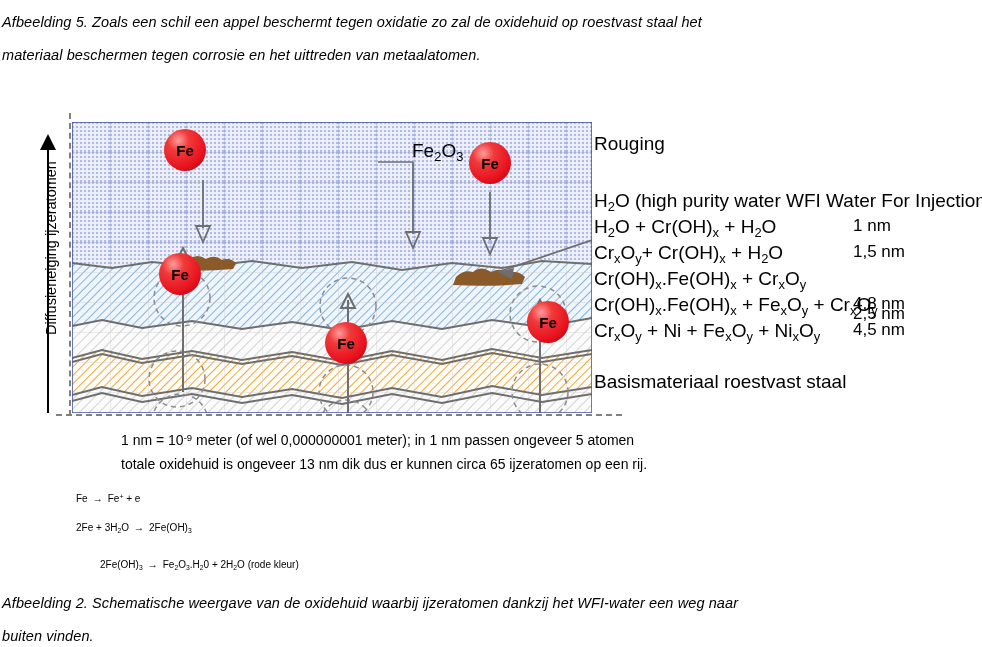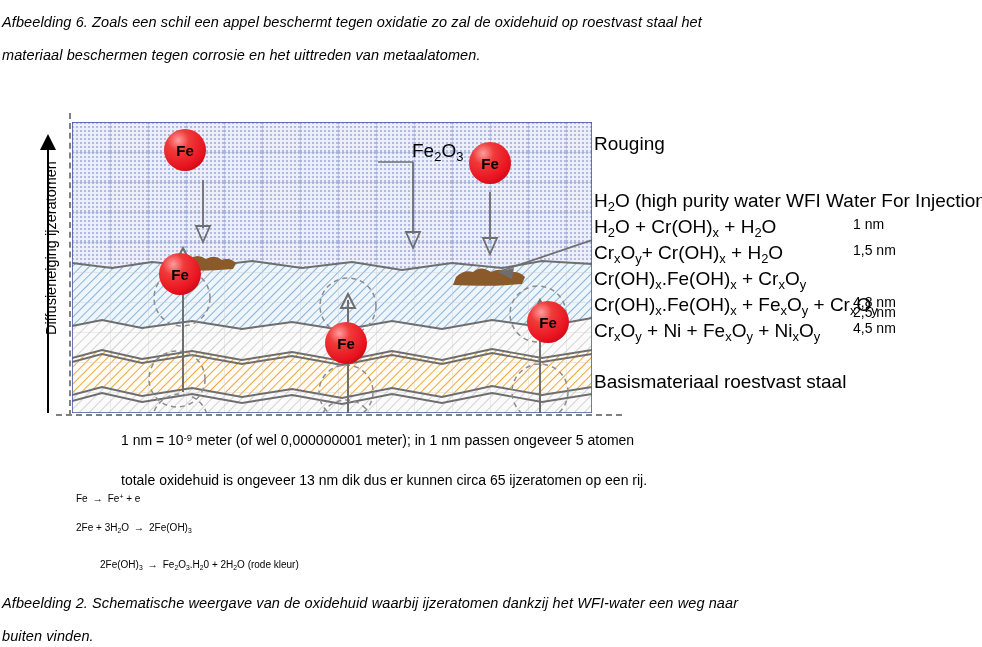--- a/index.html
+++ b/index.html
@@ -30,33 +30,33 @@
   #frameB{position:absolute;left:56px;top:414px;width:566px;height:0;
        border-top:2.5px dashed #808080;}
 
   
   #body{position:absolute;left:72px;top:122px;width:520px;height:291px;
         overflow:hidden;background:#fff;}
   #body svg{display:block;}
 
   
   .rt{position:absolute;font-size:19px;white-space:nowrap;}
-  .nm{position:absolute;font-size:14px;white-space:nowrap;}
+  .nm{position:absolute;font-size:17px;white-space:nowrap;}
   sub{font-size:.68em;vertical-align:-.28em;}
   sup{font-size:.68em;vertical-align:.45em;}
 
   
   .note{position:absolute;font-size:14px;white-space:nowrap;margin-left:45px;}
   .eq{position:absolute;font-size:10px;white-space:nowrap;}
   .arw{font-size:1.05em;padding:0 2px;}
 </style>
 </head>
 <body>
 
-<div class="cap" id="cap1">Afbeelding 6. Zoals een schil een appel beschermt tegen oxidatie zo zal de oxidehuid op roestvast staal het</div>
+<div class="cap" id="cap1">Afbeelding 5. Zoals een schil een appel beschermt tegen oxidatie zo zal de oxidehuid op roestvast staal het</div>
 <div class="cap" id="cap1b">materiaal beschermen tegen corrosie en het uittreden van metaalatomen.</div>
 <div class="cap" id="cap2">Afbeelding 2. Schematische weergave van de oxidehuid waarbij ijzeratomen dankzij het WFI-water een weg naar</div>
 <div class="cap" id="cap2b">buiten vinden.</div>
 
 <div id="axis">
   <div class="shaft"></div>
   <div class="head"></div>
   <div class="lbl">Diffusieneiging ijzeratomen</div>
 </div>
 
@@ -241,19 +241,19 @@
     <div class="nm" style="left: 853px; top: 268px; margin-top: 36px;">2,5 nm</div>
     <div class="rt" style="left: 594px; top: 294px;">Cr(OH)<sub>x</sub>.Fe(OH)<sub>x</sub> + Fe<sub>x</sub>O<sub>y</sub> + Cr<sub>x</sub>O<sub>y</sub></div>
     <div class="nm" style="left: 853px; top: 294px;">4,8 nm</div>
     <div class="rt" style="left: 594px; top: 320px;">Cr<sub>x</sub>O<sub>y</sub> +  Ni + Fe<sub>x</sub>O<sub>y</sub> + Ni<sub>x</sub>O<sub>y</sub></div>
     <div class="nm" style="left: 853px; top: 320px;">4,5 nm</div>
   </div>
 
 <div class="rt" id="basemat" style="left:594px;top:371px;">Basismateriaal roestvast staal</div>
 
 <div class="note" id="note1" style="left:76px;top:432px;">1 nm = 10<sup>-9</sup> meter (of wel 0,000000001 meter); in 1 nm passen ongeveer 5 atomen</div>
-<div class="note" id="note2" style="left:76px;top:472px;">totale oxidehuid is ongeveer 13 nm dik dus er kunnen circa 65 ijzeratomen op een rij.</div>
+<div class="note" id="note2" style="left:76px;top:456px;">totale oxidehuid is ongeveer 13 nm dik dus er kunnen circa 65 ijzeratomen op een rij.</div>
 
 <div id="eqs">
     <div class="eq" style="left: 76px; top: 492px;">Fe <span class="arw">→</span> Fe<sup>+</sup> + e</div>
     <div class="eq" style="left: 76px; top: 521px;">2Fe + 3H<sub>2</sub>O <span class="arw">→</span> 2Fe(OH)<sub>3</sub></div>
     <div class="eq" style="left: 76px; top: 558px; margin-left: 24px;">2Fe(OH)<sub>3</sub> <span class="arw">→</span> Fe<sub>2</sub>O<sub>3</sub>.H<sub>2</sub>0 + 2H<sub>2</sub>O (rode kleur)</div>
   </div>
 
 </body></html>

